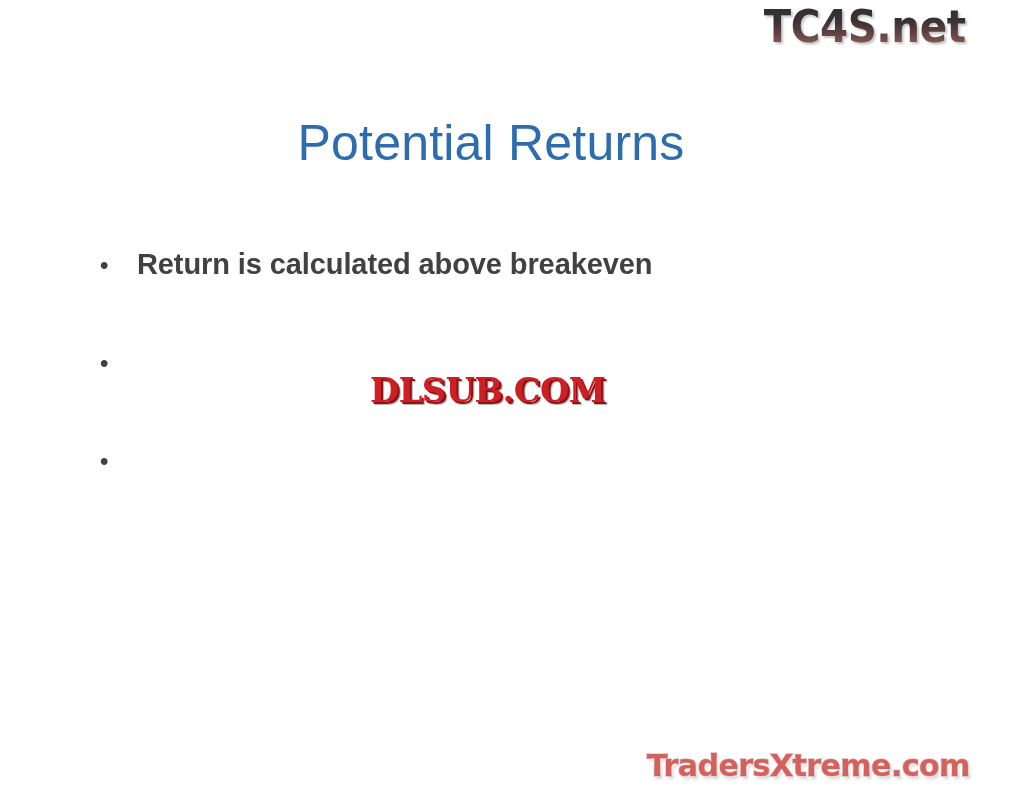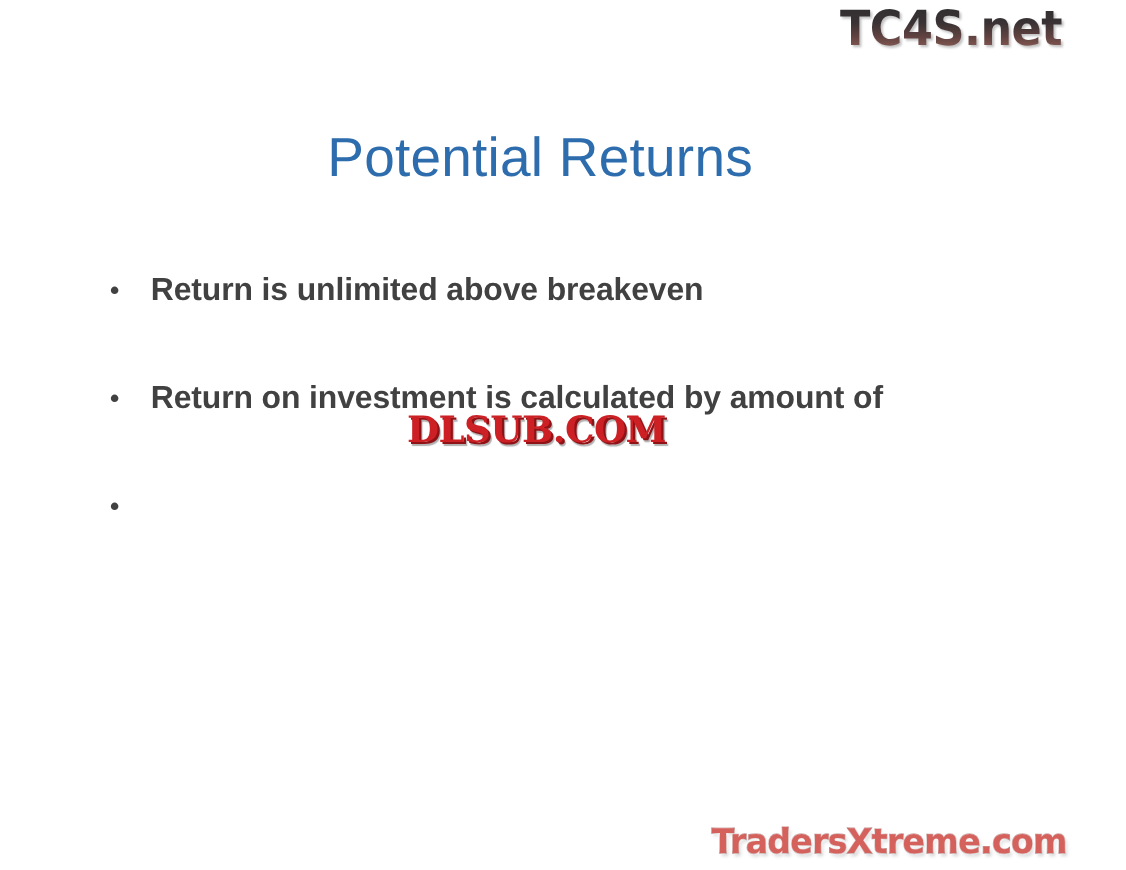--- a/index.html
+++ b/index.html
@@ -161,28 +161,27 @@
 
   <div class="slide-title">
     <span class="t-inner">Potential Returns</span>
   </div>
 
   <ul class="body-list">
 
     <li class="bullet-row">
       <span class="bullet-mark">•</span>
       <span class="bullet-text">
-        <span class="line">Return is unlimited above breakeven</span>
+        <span class="line">Return is calculated above breakeven</span>
       </span>
     </li>
 
     <li class="bullet-row">
       <span class="bullet-mark">•</span>
       <span class="bullet-text">
-        <span class="line">Return on investment is calculated by amount of</span>
       </span>
     </li>
 
     <li class="bullet-row">
       <span class="bullet-mark">•</span>
       <span class="bullet-text">
       </span>
     </li>
 
   </ul>

